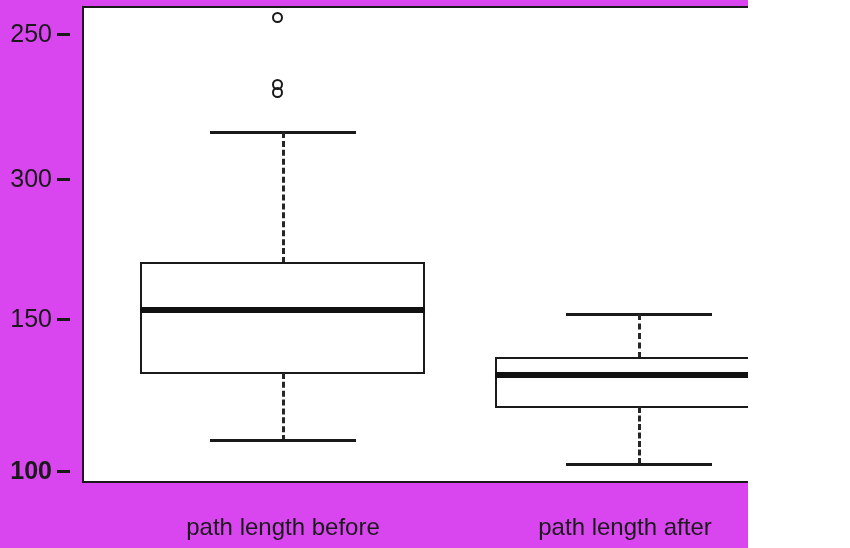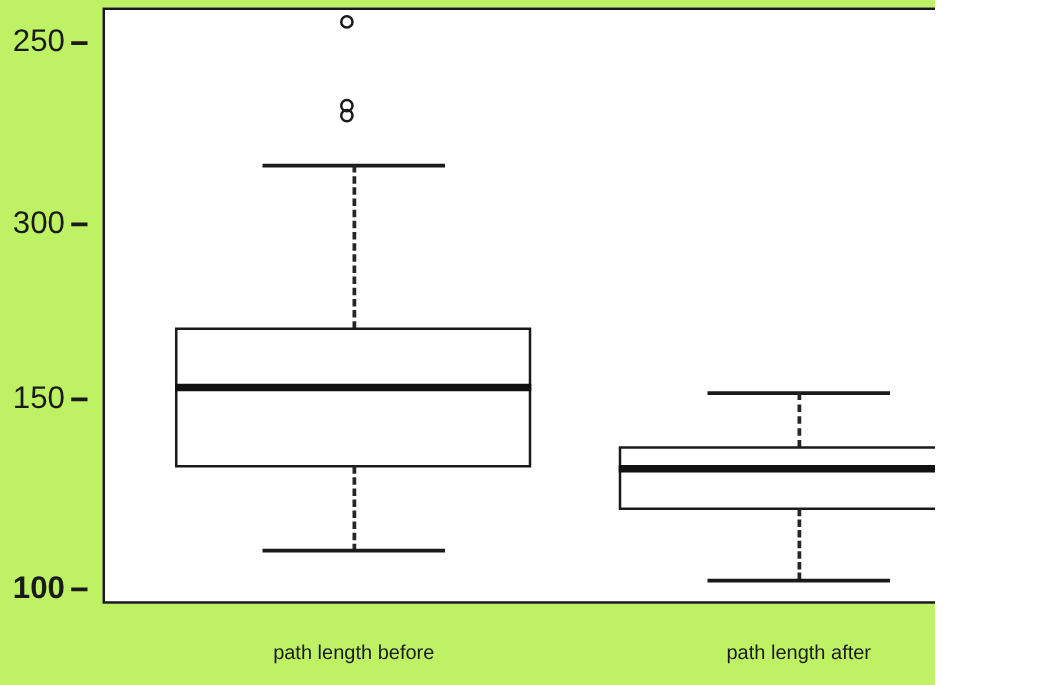--- a/index.html
+++ b/index.html
@@ -7,21 +7,21 @@
     padding: 0;
     background: #ffffff;
   }
   body {
     font-family: "Liberation Sans", sans-serif;
   }
   #chart-root {
     position: relative;
     width: 748px;
     height: 548px;
-    background: #bef264;
+    background: #d946ef;
     overflow: hidden;
   }
   
   .plot-frame {
     position: absolute;
     left: 82px;
     top: 6px;
     width: 756px;
     height: 477px;
     border: 2px solid #1a1a1a;
@@ -50,21 +50,21 @@
     font-size: 25px;
     color: #1a1a1a;
     line-height: 1;
     letter-spacing: 0px;
     white-space: nowrap;
   }
   
   .x-tick-label {
     position: absolute;
     text-align: center;
-    font-size: 16px;
+    font-size: 24px;
     color: #1a1a1a;
     line-height: 1;
     white-space: nowrap;
     transform: translateX(-50%);
   }
   
   .bp-group {
     position: absolute;
     left: 0;
     top: 0;
@@ -156,15 +156,15 @@
 
     <div class="bp-median" style="left:495px; top:372px; width:288px;"></div>
 
     <div class="bp-whisker-line" style="left:638px; top:407px; height:57px;"></div>
 
     <div class="bp-cap" style="left:566px; top:463px; width:146px;"></div>
 
   </div>
 
   <div class="x-tick-label" style="left:283px; top:515px;">path length before</div>
-  <div class="x-tick-label" style="left:639px; top:515px;">path length after</div>
+  <div class="x-tick-label" style="left:625px; top:515px;">path length after</div>
 
 </div>
 
 </body></html>

